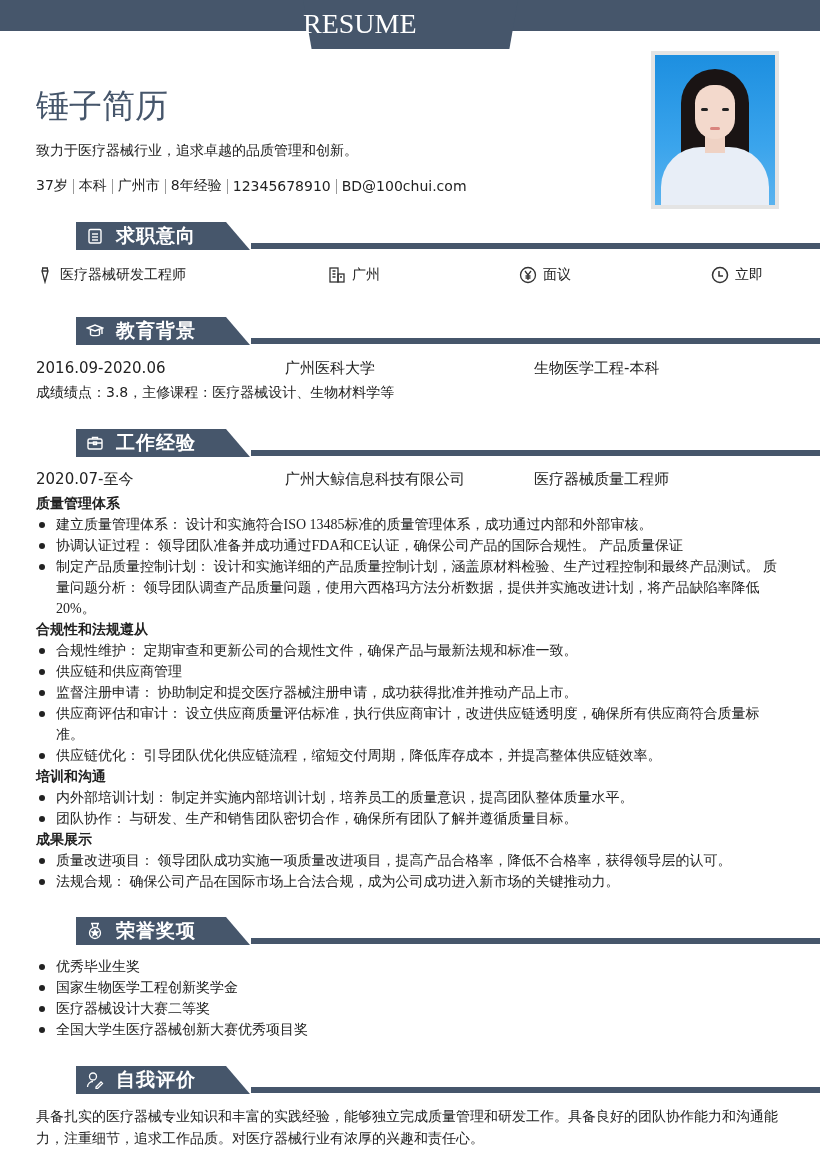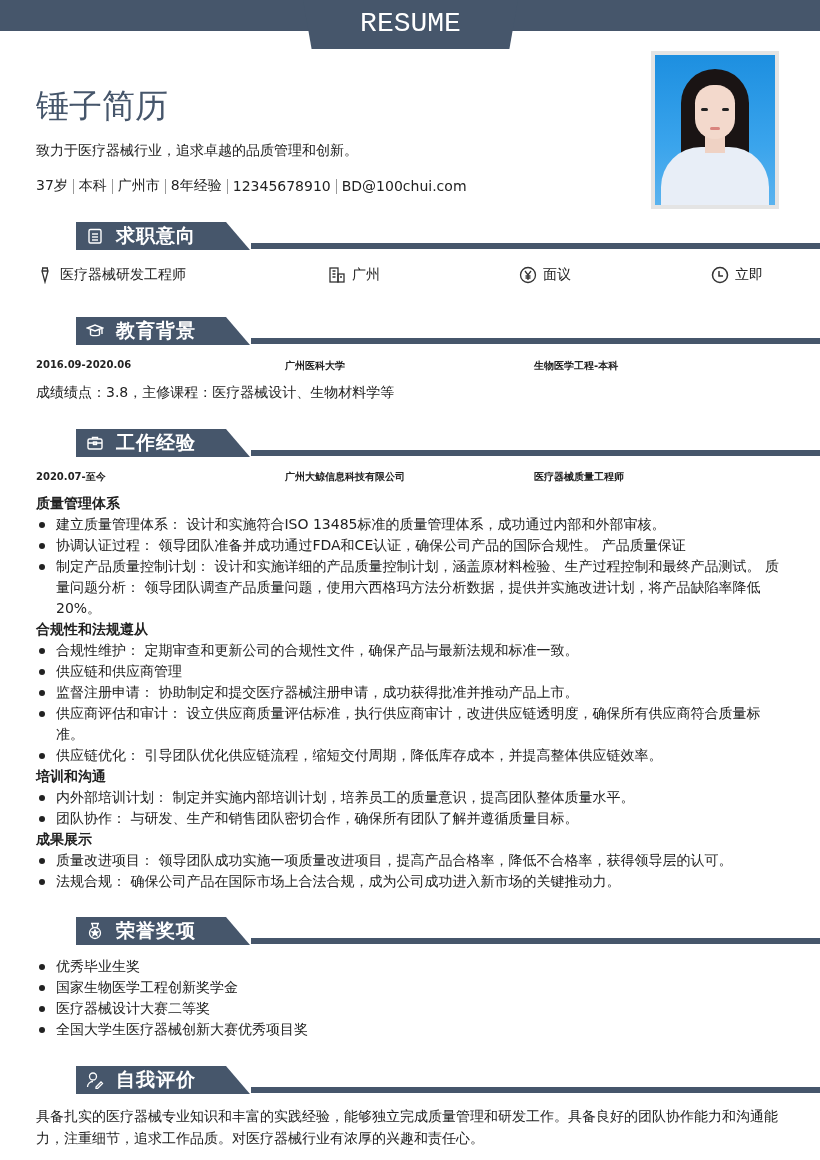--- a/index.html
+++ b/index.html
@@ -2,22 +2,22 @@
 <html><head>
 <meta charset="utf-8">
 <style>
   * { box-sizing: border-box; margin: 0; padding: 0; }
   html, body { width: 820px; height: 1160px; background: #fff; overflow: hidden; }
   body { font-family: "DejaVu Sans", "Liberation Sans", sans-serif; color: #222; position: relative; }
 
   .top-band { position: absolute; left: 0; top: 0; width: 820px; height: 31px; background: #46566b; }
   .top-tab { position: absolute; left: 303px; top: 0; width: 215px; height: 49px; background: #46566b;
              clip-path: polygon(0 0, 100% 0, 96% 100%, 4% 100%); }
-  .top-title { position: absolute; left: 303px; top: 8px; width: 215px; text-align: center;
-               color: #fff; font-family: Liberation Mono, monospace; font-size: 28px; letter-spacing: 0px; }
+  .top-title { position: absolute; left: 303px; top: 8px; width: 215px; text-align: left;
+               color: #fff; font-family: Liberation Serif, serif; font-size: 28px; letter-spacing: 0px; }
 
   .name { position: absolute; left: 36px; top: 84px; font-size: 33px; color: #46566b; font-weight: normal; font-family: Liberation Serif, serif; }
   .slogan { position: absolute; left: 36px; top: 142px; font-size: 14px; color: #222; }
   .meta { position: absolute; left: 36px; top: 177px; font-size: 14px; color: #222; display: flex; align-items: center; }
   .meta .sep { display: inline-block; width: 1px; height: 15px; background: #999; margin: 0 5px; }
 
   .photo-frame { position: absolute; left: 651px; top: 51px; width: 128px; height: 158px; background: #e4e4e4; padding: 4px; }
   .photo { width: 120px; height: 150px; background: linear-gradient(#1d8fe0, #3aa4ec 60%, #5ab3ef); position: relative; overflow: hidden; }
   .photo .hair { position: absolute; left: 26px; top: 14px; width: 68px; height: 118px; background: #1a1414; border-radius: 34px 34px 12px 12px; }
   .photo .face { position: absolute; left: 40px; top: 30px; width: 40px; height: 54px; background: #f3d9cc; border-radius: 20px 20px 22px 22px; }
@@ -30,29 +30,29 @@
   .sec-tab { position: absolute; left: 0; top: 0; width: 174px; height: 28px; background: #46566b;
              clip-path: polygon(0 0, 150px 0, 174px 28px, 0 28px); }
   .sec-line { position: absolute; left: 175px; top: 21px; right: 0; height: 6px; background: #46566b; }
   .sec-icon { position: absolute; left: 10px; top: 5px; width: 18px; height: 18px; color: #fff; }
   .sec-title { position: absolute; left: 40px; top: 1px; color: #fff; font-size: 19px; font-weight: bold; letter-spacing: 1px; }
 
   .intent { position: absolute; left: 36px; top: 266px; width: 748px; height: 20px; font-size: 14px; }
   .intent-item { position: absolute; top: 0; display: flex; align-items: center; gap: 6px; }
   .intent-item svg { width: 18px; height: 18px; }
 
-  .row3 { position: absolute; left: 36px; width: 748px; font-size: 10px; font-weight: bold; height: 20px; }
+  .row3 { position: absolute; left: 36px; width: 748px; font-size: 15px; font-weight: normal; height: 20px; }
   .row3 span { position: absolute; top: 0; }
   .c1 { left: 0; } .c2 { left: 249px; } .c3 { left: 498px; }
 
   .plain { position: absolute; left: 36px; font-size: 14px; color: #222; }
 
   .work { position: absolute; left: 36px; top: 493px; width: 748px; font-size: 14px; line-height: 21px; }
   .work h4 { font-size: 14px; font-weight: bold; line-height: 21px; }
-  .work ul { list-style: none; }
+  .work ul { list-style: none; font-family: Liberation Serif, serif; }
   .work li { position: relative; padding-left: 20px; }
   .work li::before { content: ""; position: absolute; left: 3px; top: 8px; width: 6px; height: 6px; border-radius: 50%; background: #222; }
 
   .honors { position: absolute; left: 36px; top: 956px; width: 748px; font-size: 14px; line-height: 21px; list-style: none; }
   .honors li { position: relative; padding-left: 20px; }
   .honors li::before { content: ""; position: absolute; left: 3px; top: 8px; width: 6px; height: 6px; border-radius: 50%; background: #222; }
 
   .eval { position: absolute; left: 36px; top: 1105px; width: 748px; font-size: 14px; line-height: 22px; }
 </style>
 </head>

